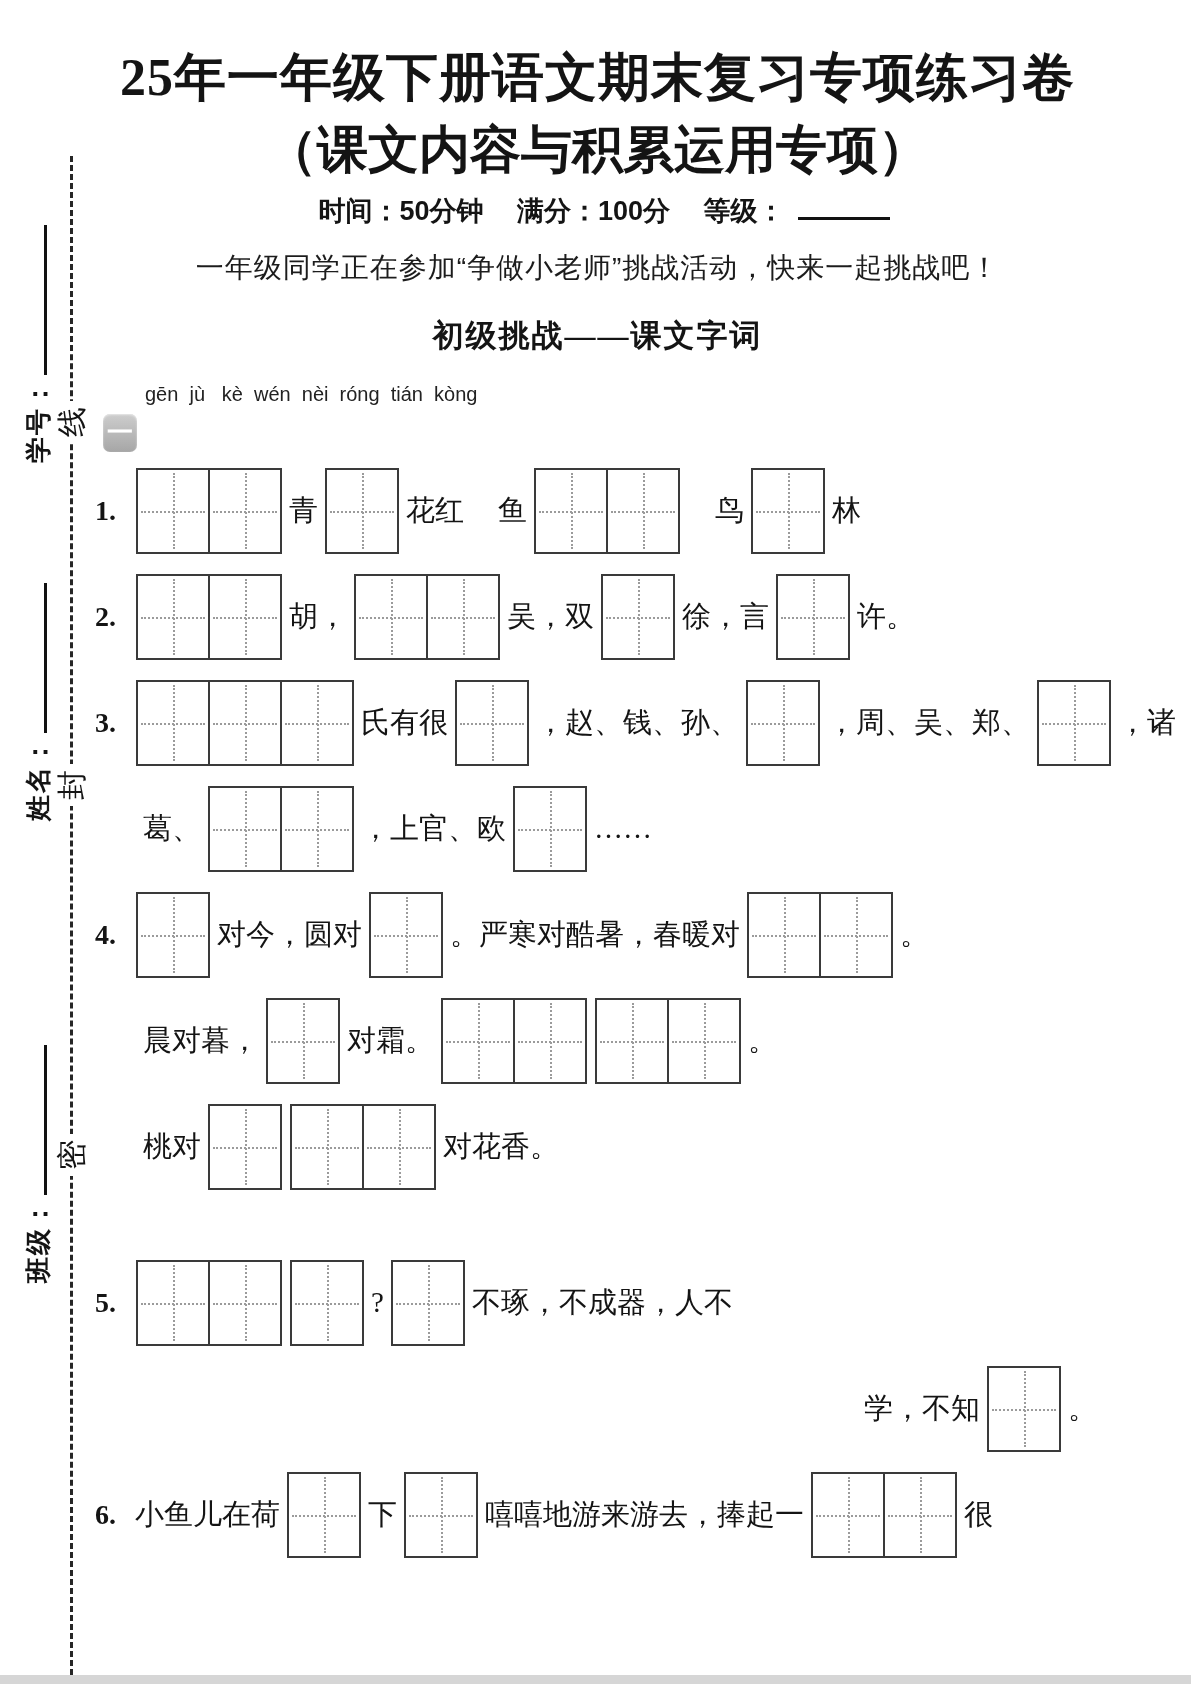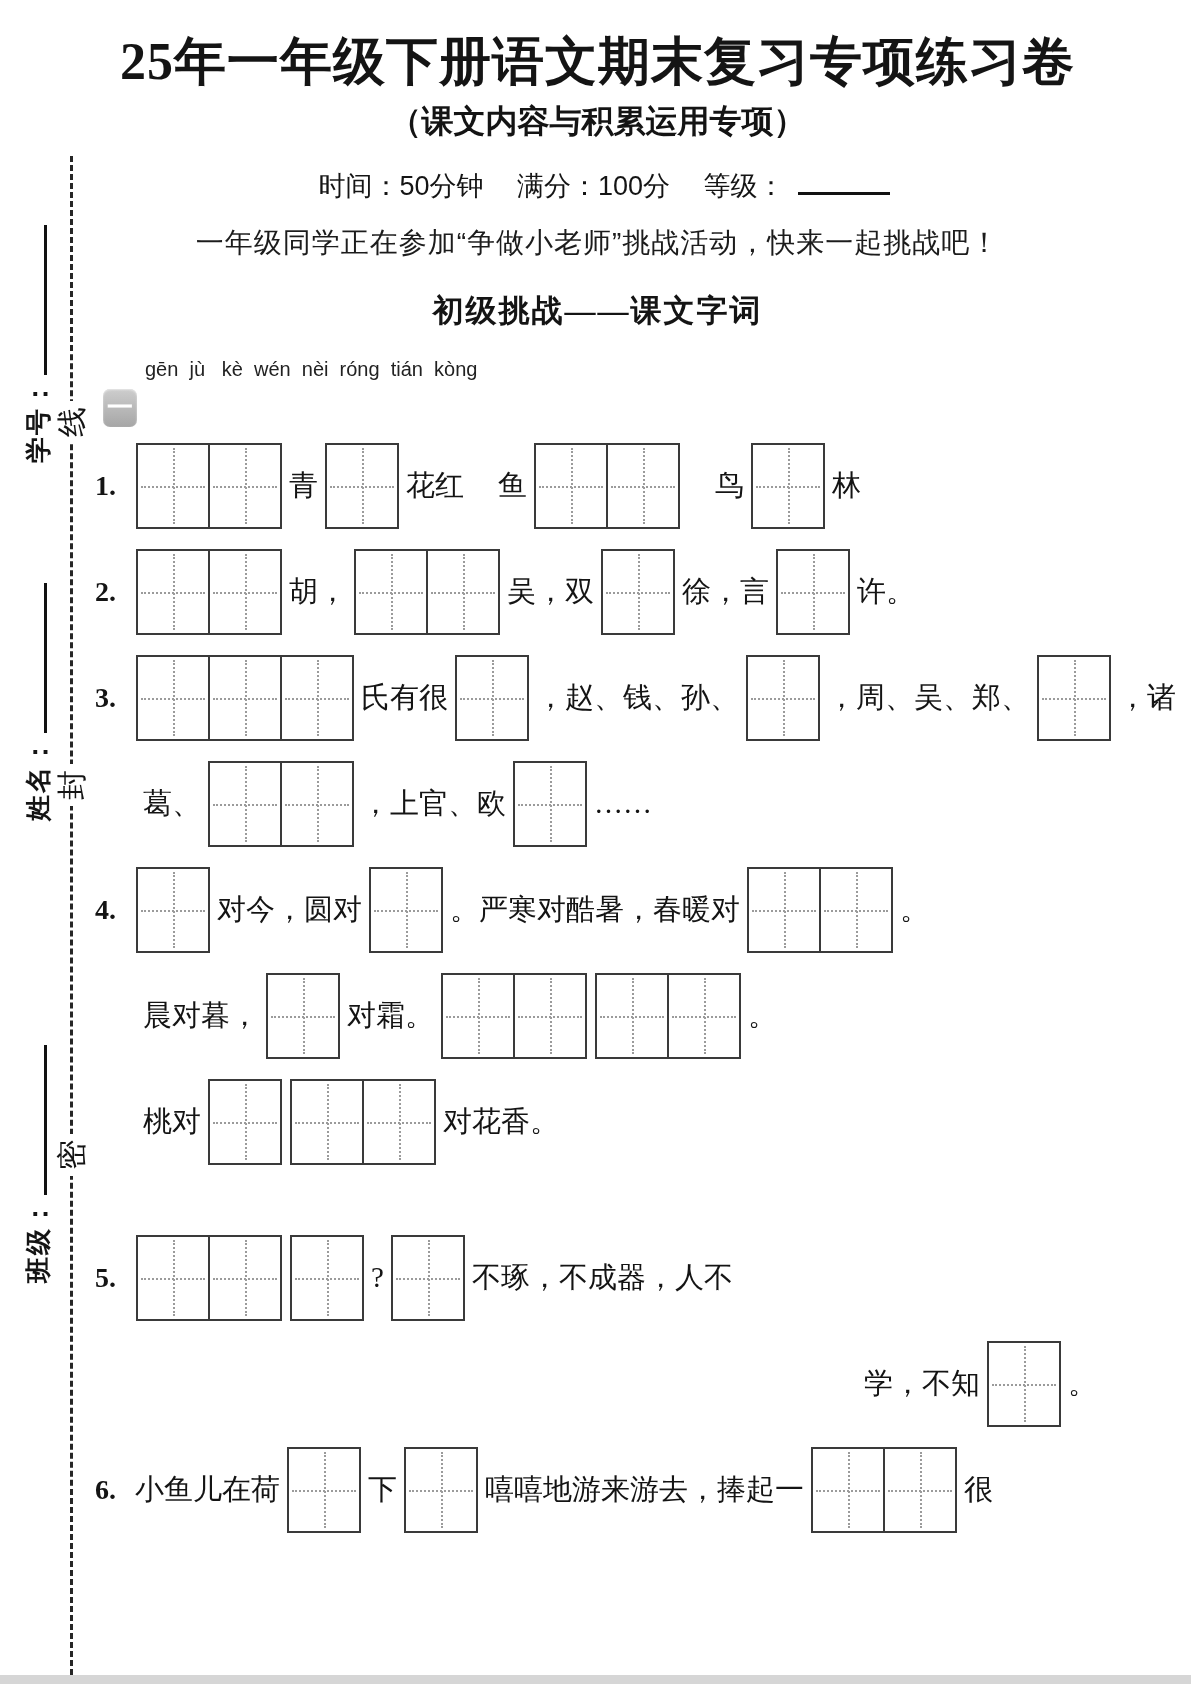--- a/index.html
+++ b/index.html
@@ -27,28 +27,28 @@
     font-size:26px;font-weight:bold;letter-spacing:2px;
   }
   .side-field .blank{
     display:inline-block;width:150px;height:22px;
     border-bottom:3px solid #111;vertical-align:baseline;margin-left:4px;
   }
   .side-field.f1{top:306px;}
   .side-field.f2{top:664px;}
   .side-field.f3{top:1126px;}
   
-  .main{position:absolute;left:95px;top:0;width:1005px;}
+  .main{position:absolute;left:95px;top:16px;width:1005px;}
   .title{
     margin-top:32px;text-align:center;font-size:52px;font-weight:bold;
     letter-spacing:1px;line-height:1.15;
   }
-  .subtitle{margin-top:8px;text-align:center;font-size:32px;font-weight:bold;}
+  .subtitle{margin-top:8px;text-align:center;font-size:51px;font-weight:bold;}
   .meta{
-    margin-top:24px;text-align:center;font-size:27px;font-weight:normal;
+    margin-top:8px;text-align:center;font-size:27px;font-weight:bold;
     font-family:"Liberation Sans",sans-serif;
   }
   .meta span.part{margin:0 13px;}
   .meta .blank{
     display:inline-block;width:92px;height:20px;
     border-bottom:3px solid #111;vertical-align:baseline;
   }
   .intro{
     margin-top:20px;text-align:center;font-size:28px;letter-spacing:1px;
     font-family:"Liberation Sans",sans-serif;color:#1c1c1c;

